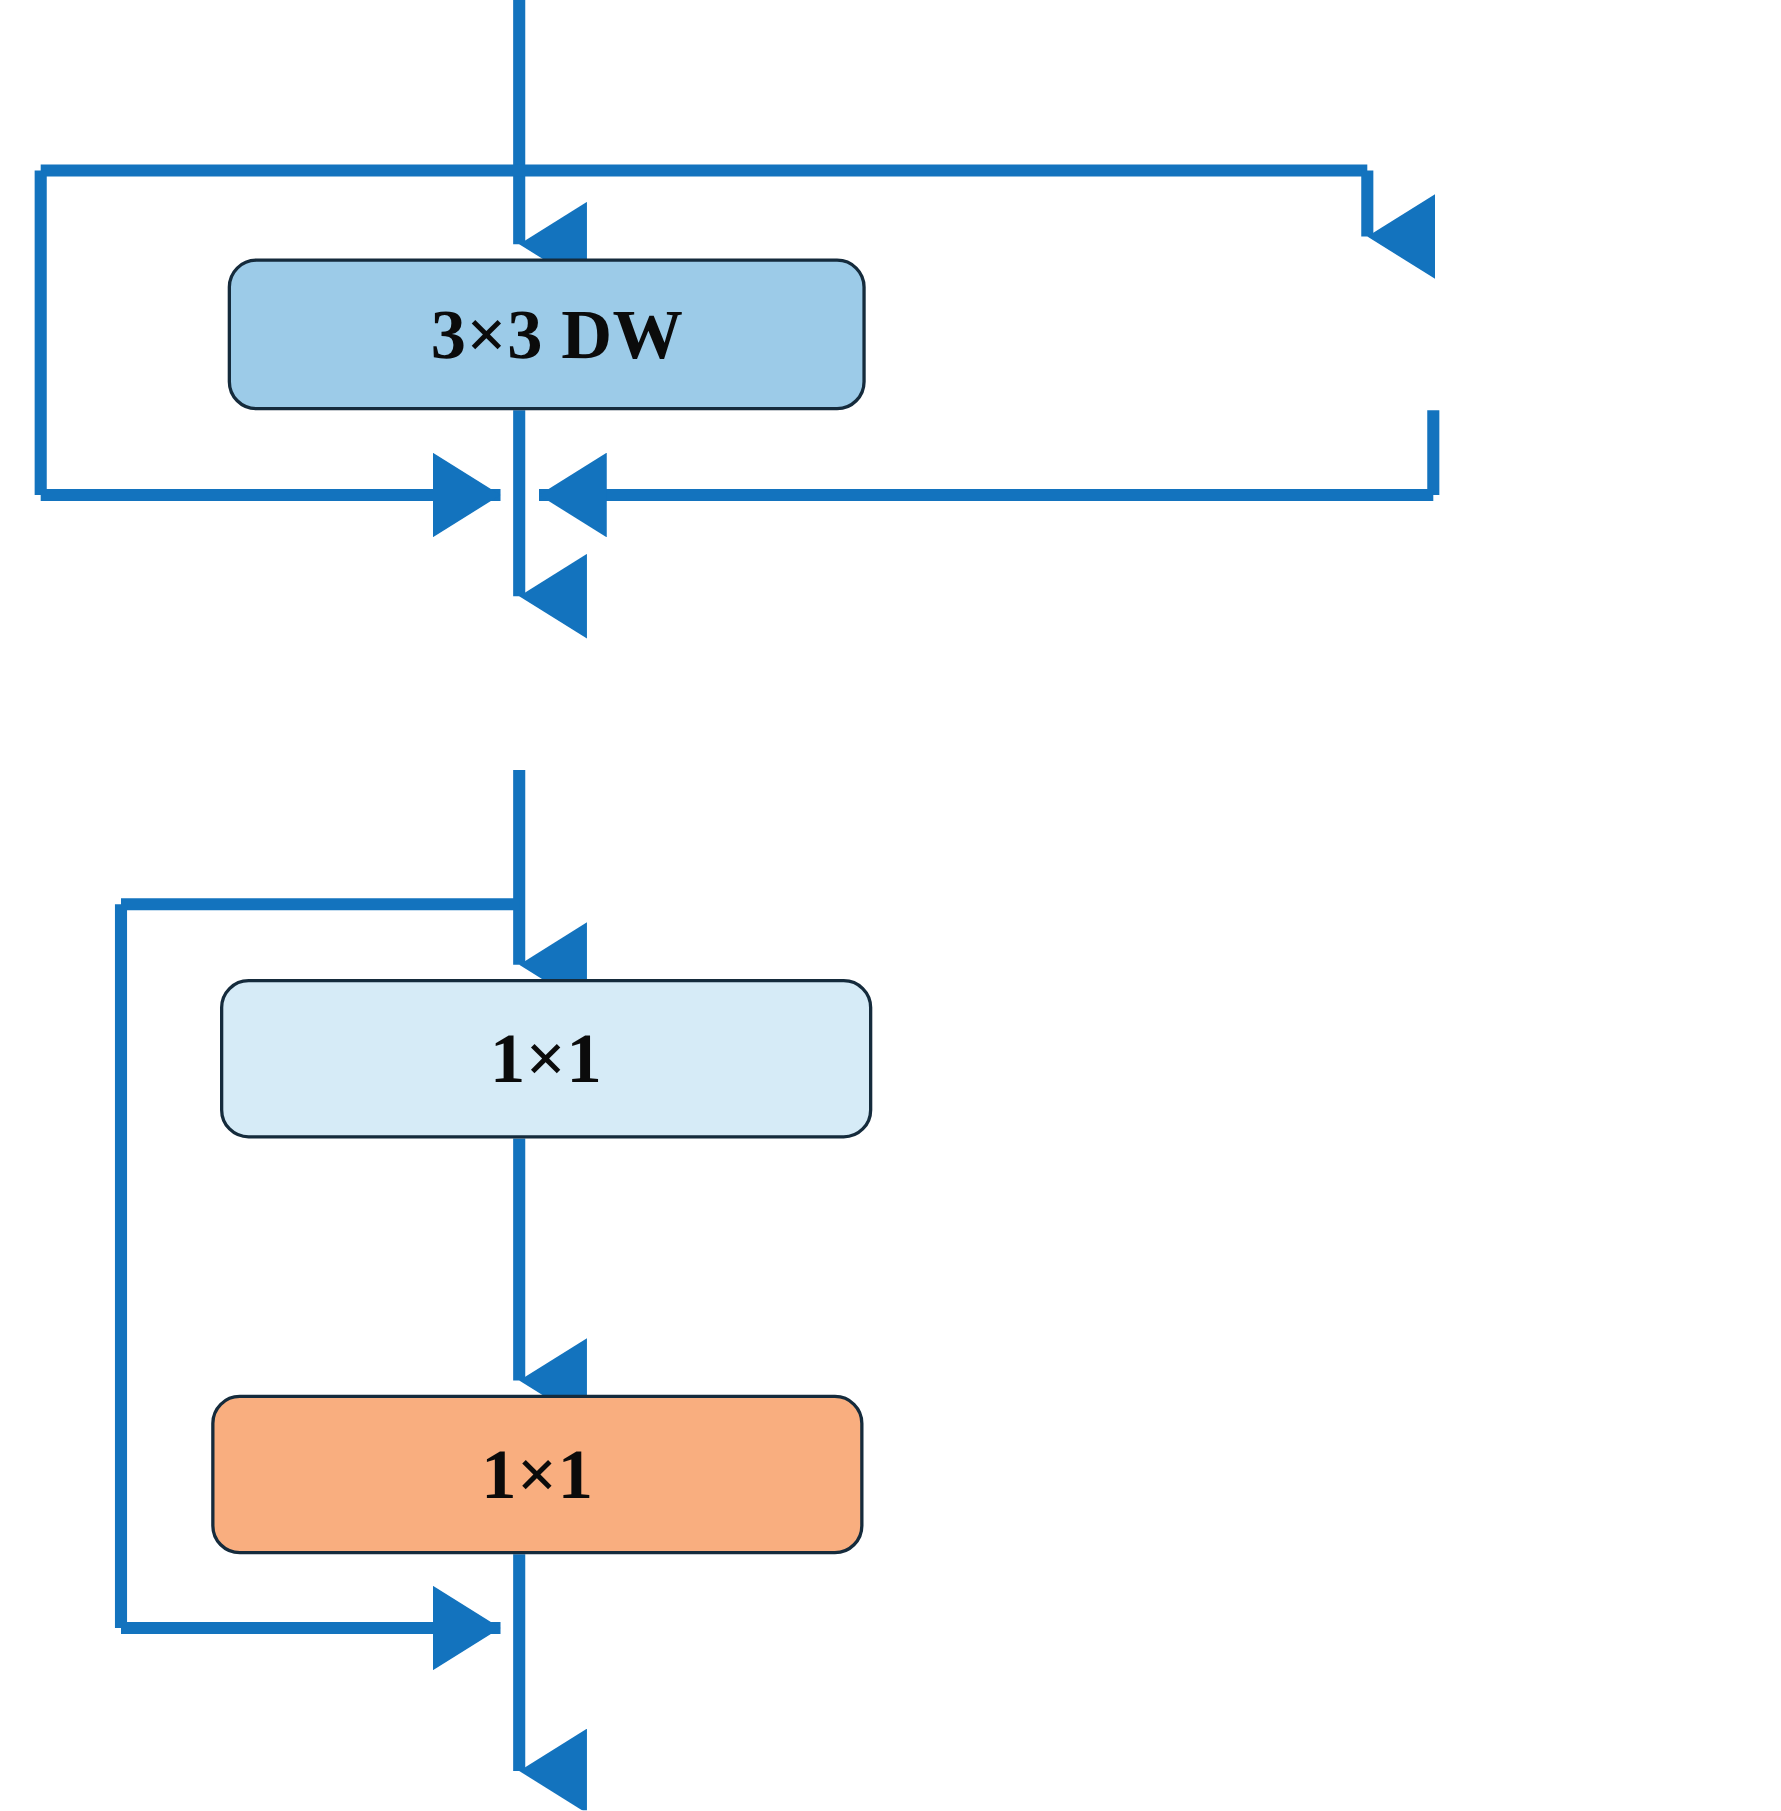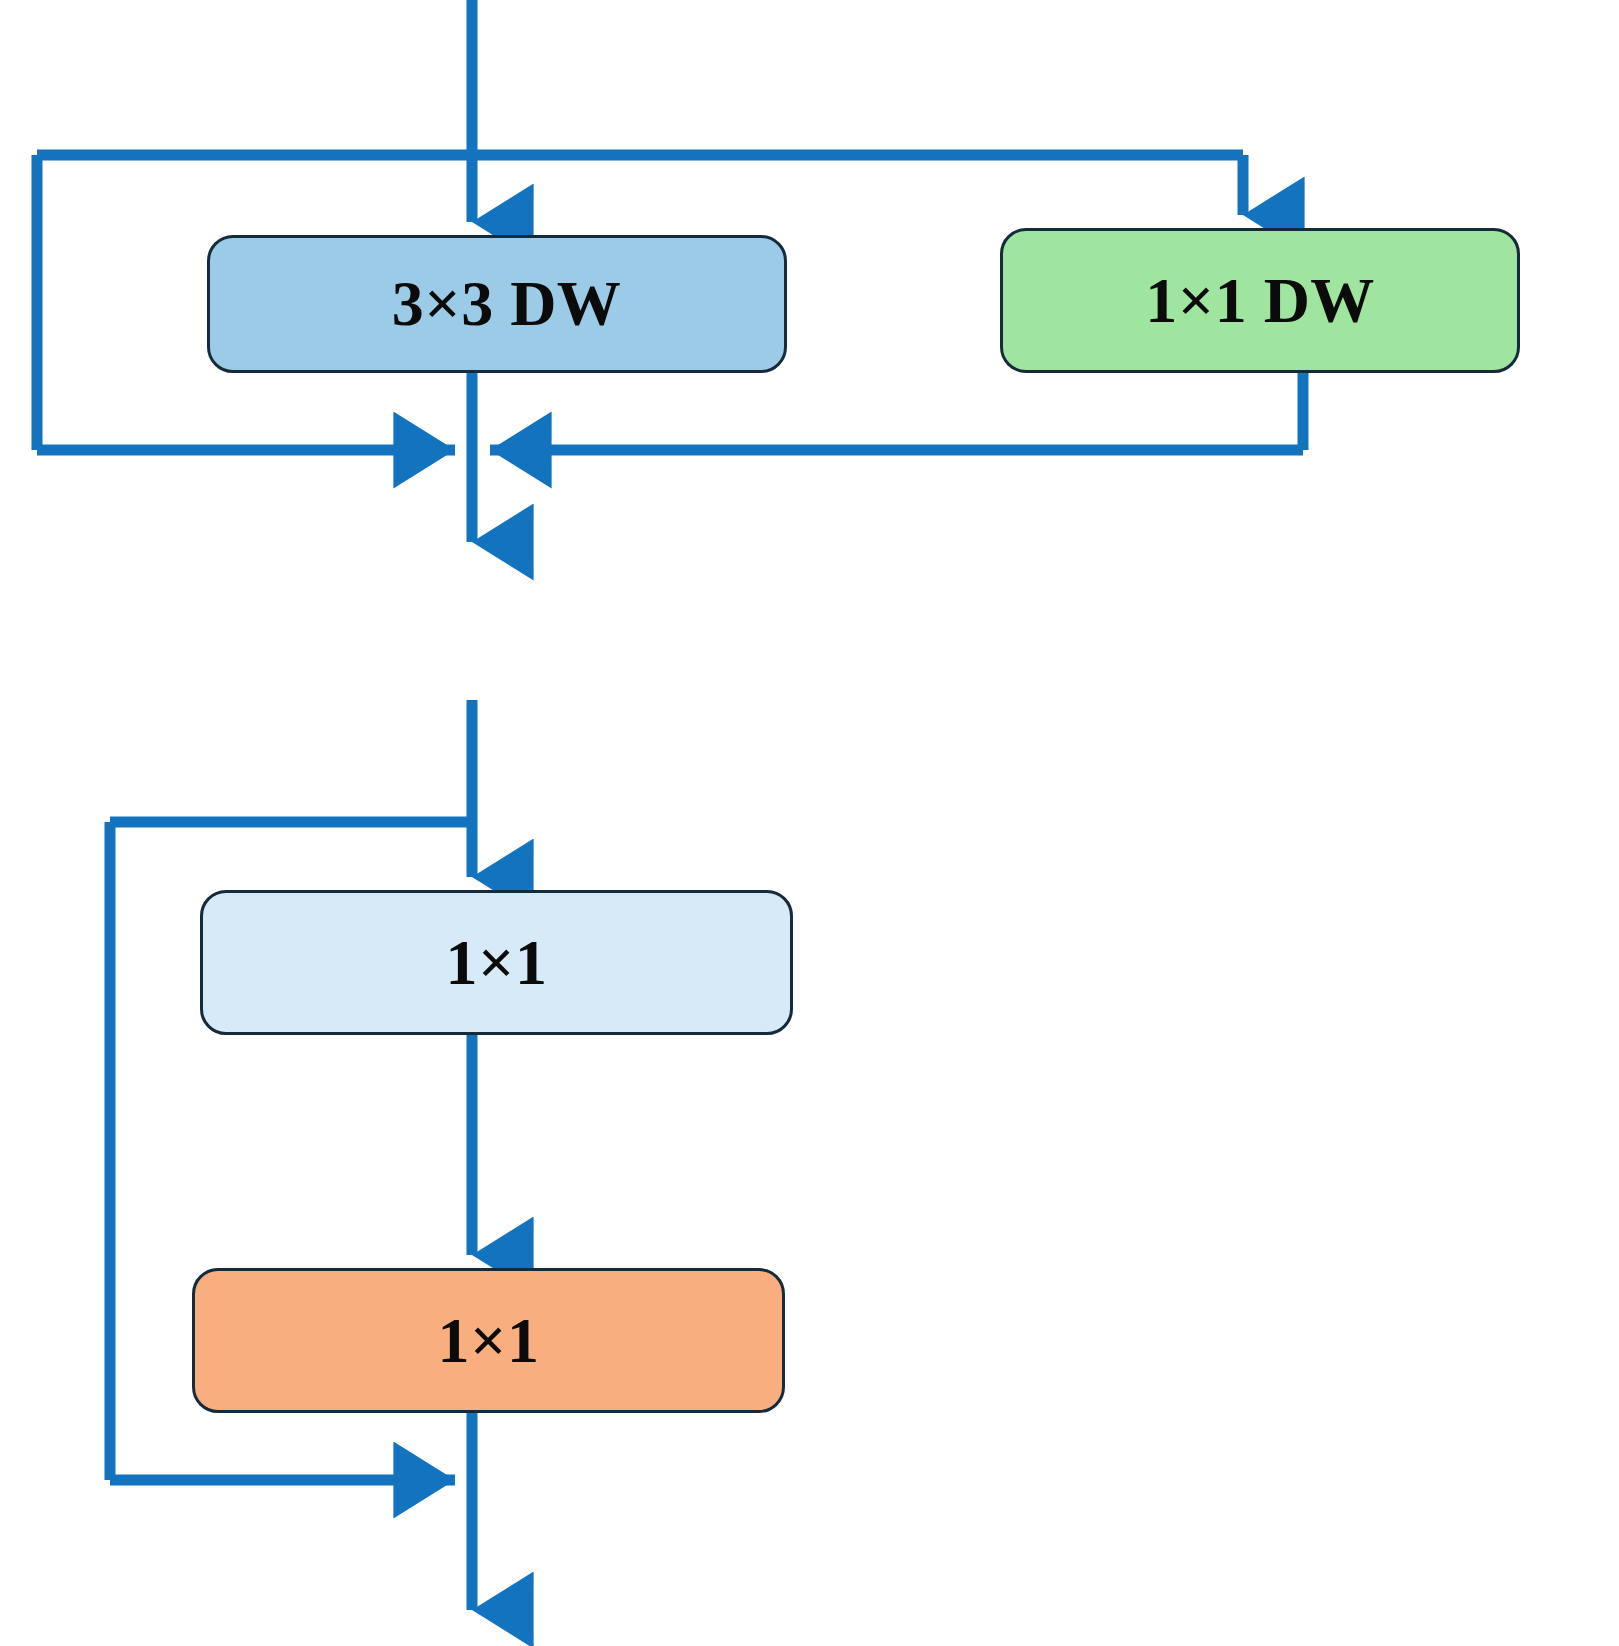--- a/index.html
+++ b/index.html
@@ -89,23 +89,20 @@
       <path d="M472,1035 L472,1255" marker-end="url(#arrow-down)"></path>
 
       <path d="M472,1413 L472,1610" marker-end="url(#arrow-down)"></path>
     </g>
   </svg>
 
   <div class="node-box" style="left:207px; top:235px; width:580px; height:138px; background:#9CCBE8;padding-left:19px;">
     <span class="node-label">3×3 DW</span>
   </div>
 
-  <div class="node-box" style="left:1000px; top:228px; width:520px; height:145px; background:#9FE5A0;">
-    <span class="node-label">1×1 DW</span>
-  </div>
 
 
   <div class="node-box" style="left:200px; top:890px; width:593px; height:145px; background:#D6EBF7;">
     <span class="node-label">1×1</span>
   </div>
 
   <div class="node-box" style="left:192px; top:1268px; width:593px; height:145px; background:#F9AE7F;">
     <span class="node-label">1×1</span>
   </div>
 

